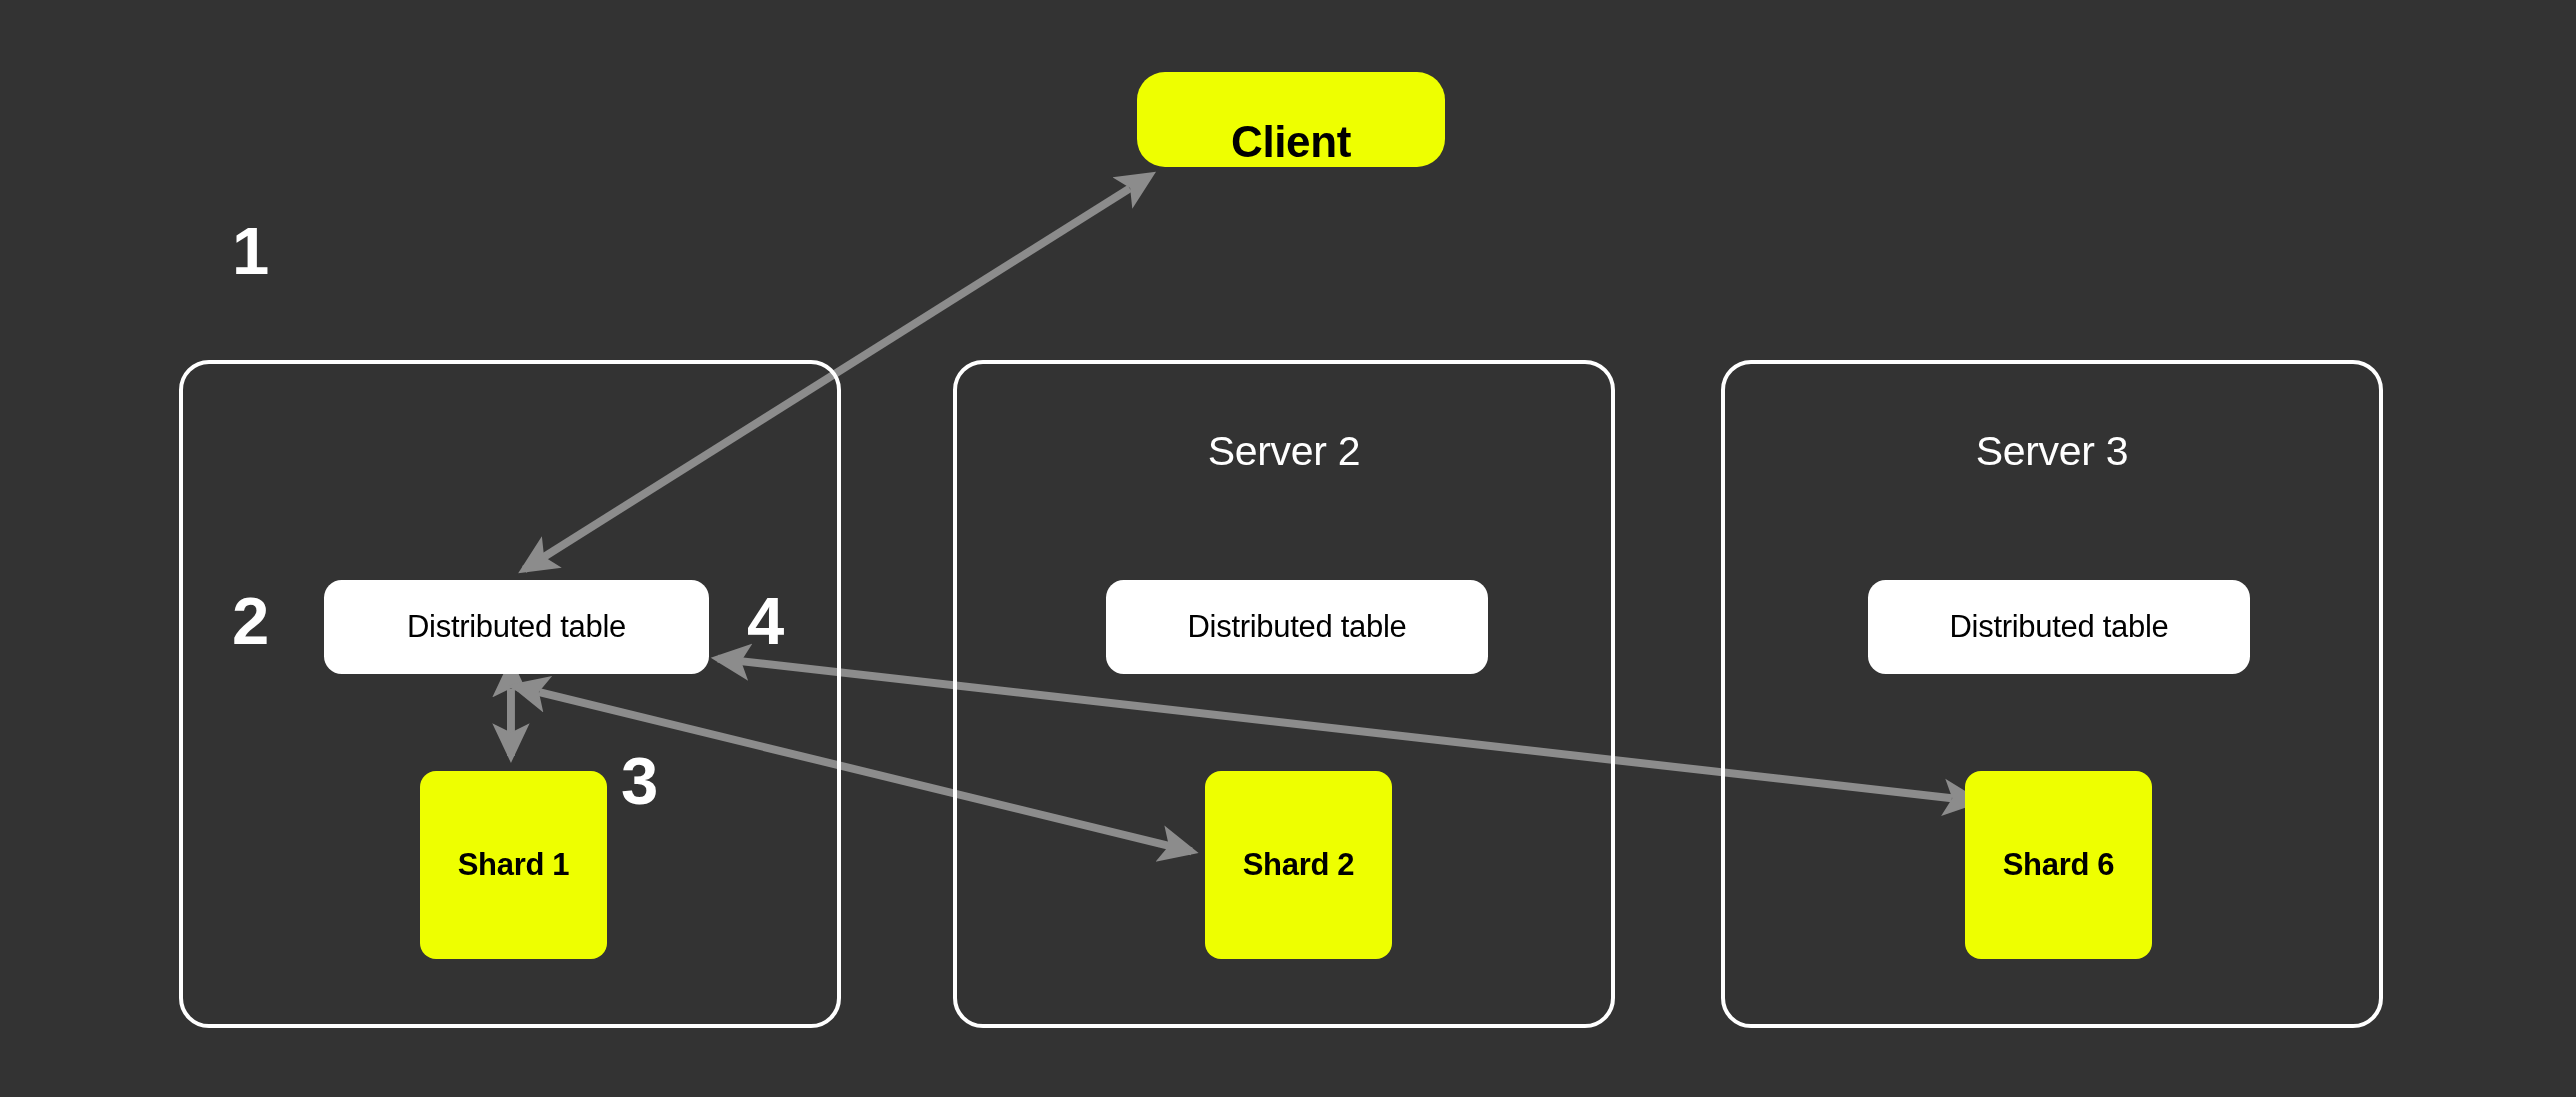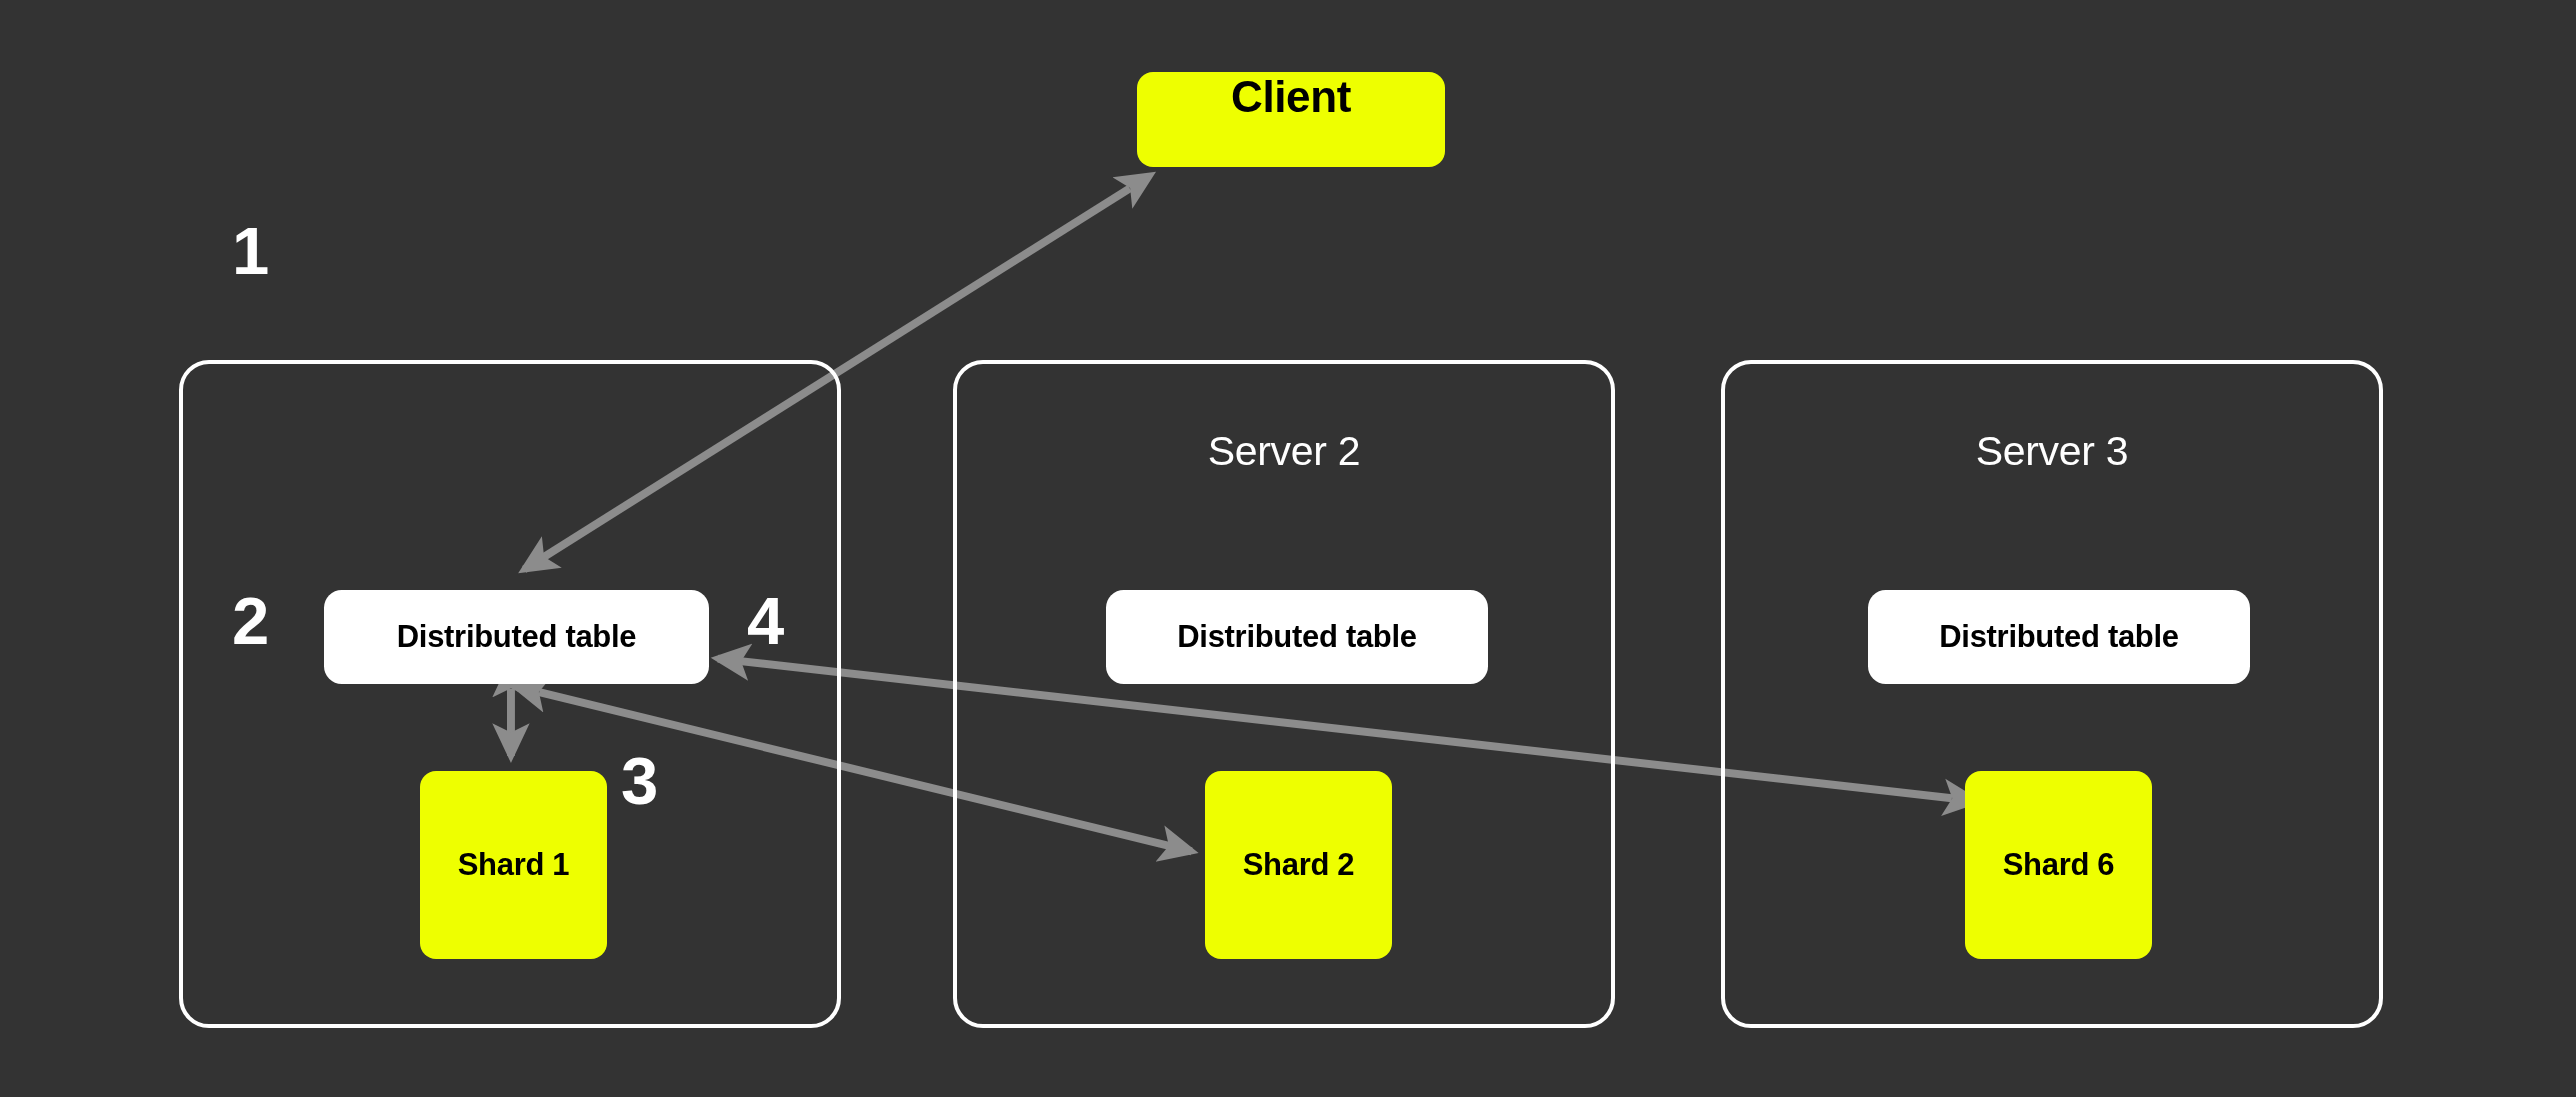--- a/index.html
+++ b/index.html
@@ -28,23 +28,23 @@
   }
 
   
   .client-node {
     position: absolute;
     left: 1137px;
     top: 72px;
     width: 308px;
     height: 95px;
     background: #EEFF00;
-    border-radius: 16px;
-    display: flex;
-    align-items: flex-start;
+    border-radius: 28px;
+    display: flex;
+    align-items: flex-end;
     justify-content: center;
     color: #000000;
     font-size: 44px;
     font-weight: 700;
     letter-spacing: -0.4px;
   }
 
   
   .step1-wrap {
     position: absolute;
@@ -90,30 +90,30 @@
     text-align: center;
     color: #FFFFFF;
     font-size: 41px;
     font-weight: 400;
     letter-spacing: -0.3px;
   }
 
   
   .dist-table {
     position: absolute;
-    top: 226px;
+    top: 216px;
     height: 94px;
     background: #FFFFFF;
     border-radius: 17.7px;
     display: flex;
     align-items: center;
     justify-content: center;
     color: #000000;
     font-size: 31px;
-    font-weight: 700;
+    font-weight: 400;
     letter-spacing: -0.3px;
     white-space: nowrap;
   }
   #panel-0 .dist-table { left: 141px; width: 385px; }
   #panel-1 .dist-table { left: 149px; width: 382px; }
   #panel-2 .dist-table { left: 143px; width: 382px; }
 
   
   .shard-box {
     position: absolute;

